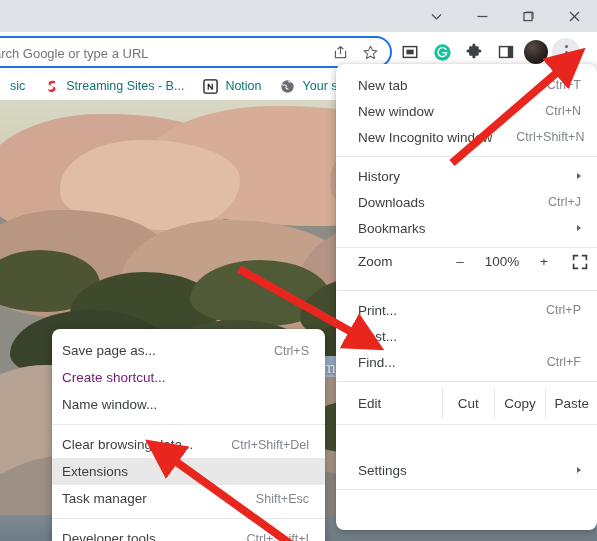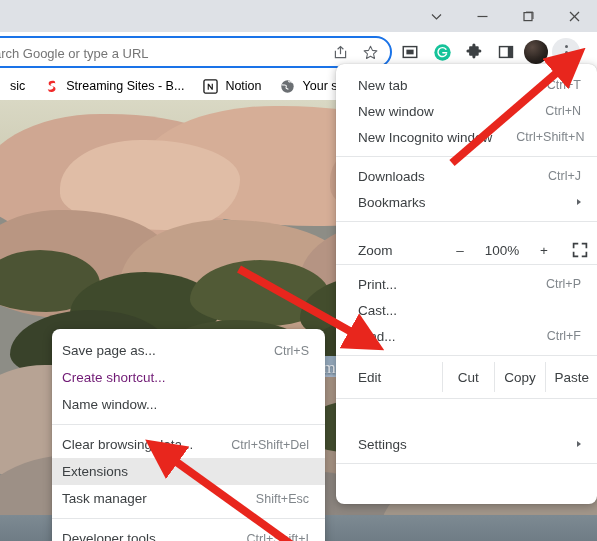--- a/index.html
+++ b/index.html
@@ -45,21 +45,21 @@
   }
   .kebab i{display:block;width:3px;height:3px;border-radius:50%;background:#5f6368;}
 
   
   .bookmarks{
     position:absolute;left:0;top:72px;width:597px;height:28px;
     background:#ffffff;display:flex;align-items:center;gap:0px;
     font-size:12.5px;color:#3c4043;overflow:hidden;
   }
   .bm{display:flex;align-items:center;gap:7px;padding:0 9px;height:22px;white-space:nowrap;}
-  .bm-label{font-size:12.5px;color:#000000;}
+  .bm-label{font-size:12.5px;color:#0f766e;}
   .bm-ico{width:16px;height:16px;display:flex;align-items:center;justify-content:center;flex:0 0 16px;}
 
   
   .page{
     position:absolute;left:0;top:100px;width:597px;height:441px;overflow:hidden;
     background:#8d8d86;
   }
   .sky{position:absolute;left:0;top:0;width:597px;height:60px;
        background:linear-gradient(#d9d8c4,#cfcdb6);}
   .photo{position:absolute;left:0;top:0;width:597px;height:441px;}
@@ -91,21 +91,21 @@
     width:0;height:0;border-left:4.5px solid #5f6368;
     border-top:3.5px solid transparent;border-bottom:3.5px solid transparent;
   }
   .sep{height:1px;background:#e4e6e8;margin:6px 0;}
 
   
   #main-menu{left:336px;top:64px;width:261px;padding-top:8px;padding-bottom:8px;}
   #main-menu .mi{height:26px;}
 
   .zoomrow{
-    display:flex;align-items:flex-end;height:30px;
+    display:flex;align-items:flex-start;height:30px;
   }
   .zoomrow .cell{display:flex;align-items:center;justify-content:center;font-size:13.5px;color:#3c4043;}
   .zoomrow .z-label{width:84px;justify-content:flex-start;padding-left:22px;}
   .zoomrow .vdiv{width:1px;background:#e4e6e8;}
   .zoomrow .z-minus{width:34px;}
   .zoomrow .z-pct{width:50px;}
   .zoomrow .z-plus{width:34px;}
   .zoomrow .z-full{flex:1;}
 
   .editrow{display:flex;align-items:stretch;height:30px;}
@@ -293,20 +293,24 @@
       <span class="lbl">New window</span>
       <span class="acc">Ctrl+N</span>
     </div>
     <div class="mi">
       <span class="lbl">New Incognito window</span>
       <span class="acc">Ctrl+Shift+N</span>
     </div>
 
     <div class="sep"></div>
 
+    <div class="mi">
+      <span class="lbl">History</span>
+      <span class="arrow-r"></span>
+    </div>
     <div class="mi">
       <span class="lbl">Downloads</span>
       <span class="acc">Ctrl+J</span>
     </div>
     <div class="mi">
       <span class="lbl">Bookmarks</span>
       <span class="arrow-r"></span>
     </div>
 
     <div class="sep"></div>

